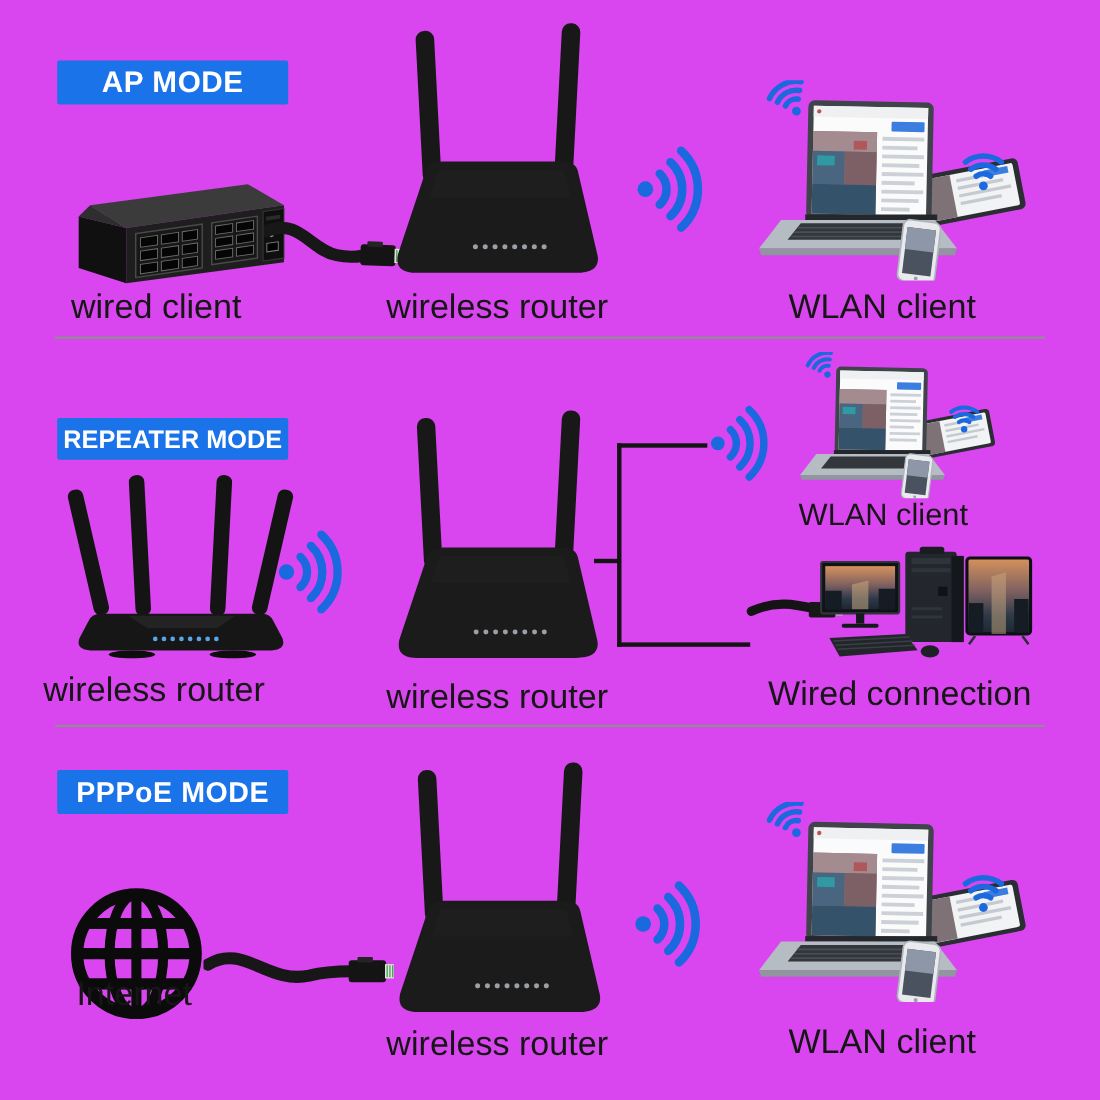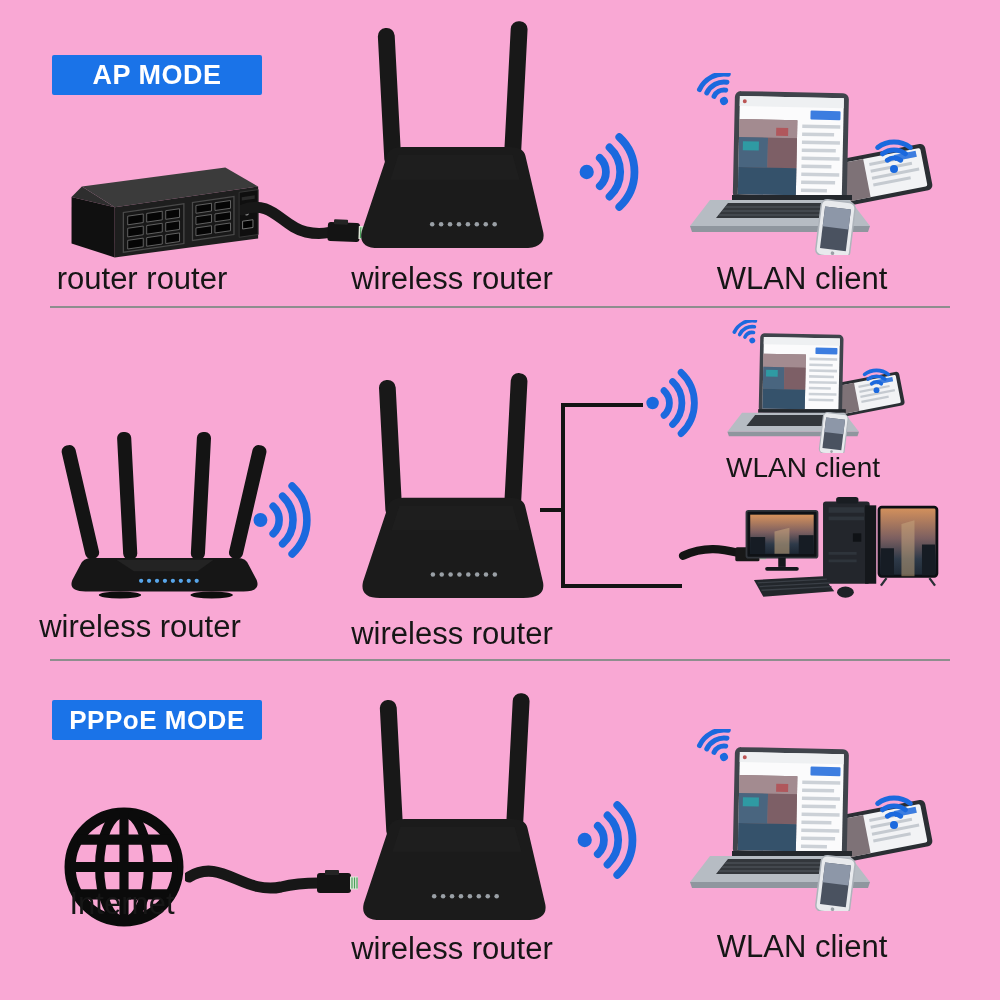--- a/index.html
+++ b/index.html
@@ -1,17 +1,17 @@
 <!DOCTYPE html>
 <html><head>
 <meta charset="utf-8">
 <style>
   html,body{margin:0;padding:0;background:#fff;}
   .stage{
-    position:relative;width:1000px;height:1000px;background:#f9a8d4;overflow:hidden;
+    position:relative;width:1000px;height:1000px;background:#d946ef;overflow:hidden;
     font-family:"Liberation Sans", sans-serif;
   }
   .abs{position:absolute;}
   .badge{
     position:absolute;left:52px;width:210px;background:#1a73e8;color:#fff;
     display:flex;align-items:center;justify-content:center;
     font-weight:bold;letter-spacing:.5px;border-radius:2px;
   }
   .badge.b1{top:55px;height:40px;font-size:27px;}
   .badge.b2{top:380px;height:38px;font-size:23px;letter-spacing:0;}
@@ -183,26 +183,29 @@
     </g>
 
     <g transform="translate(150,126) rotate(7)">
       <rect x="0" y="0" width="34" height="56" rx="6" fill="#e8eaed" stroke="#aeb4bb" stroke-width="1.5"></rect>
       <rect x="4" y="7" width="26" height="42" fill="#4a5260"></rect>
       <rect x="4" y="7" width="26" height="20" fill="#8d97a8"></rect>
       <circle cx="17" cy="52.5" r="1.8" fill="#9aa0a6"></circle>
     </g>
   </svg>
 
-  <div class="lbl" style="left:142px;top:261px">router router</div>
+  <div class="lbl" style="left:142px;top:261px">wired client</div>
   <div class="lbl" style="left:452px;top:261px">wireless router</div>
   <div class="lbl" style="left:802px;top:261px">WLAN client</div>
 
   <div class="divider" style="top:306px"></div>
 
+  <div class="badge b2">
+    <span>REPEATER MODE</span>
+  </div>
 
   <svg class="abs" style="left:57px;top:430px" width="215" height="172" viewBox="0 0 225 195">
     <rect x="24" y="14" width="16" height="132" rx="7" fill="#141414" transform="rotate(-13 32 146)"></rect>
     <rect x="66" y="2" width="16" height="145" rx="7" fill="#141414" transform="rotate(-3 74 147)"></rect>
     <rect x="142" y="2" width="16" height="145" rx="7" fill="#141414" transform="rotate(3 150 147)"></rect>
     <rect x="184" y="14" width="16" height="132" rx="7" fill="#141414" transform="rotate(13 192 146)"></rect>
     <path d="M30,145 L196,145 Q205,145 208,153 L217,170 Q222,183 202,183 L23,183 Q3,183 8,170 L17,153 Q20,145 30,145 Z" fill="#161616"></path>
     <path d="M58,147 L168,147 L150,160 L78,160 Z" fill="#232323"></path>
     <g fill="#58a6ea">
       <circle cx="86" cy="171" r="2.4"></circle>
@@ -370,20 +373,21 @@
       <polygon points="236,30 250,26 250,86 236,86" fill="#c8a87e" opacity="0.5"></polygon>
       <rect x="214" y="56" width="14" height="29" fill="#161c24"></rect>
       <rect x="258" y="52" width="14" height="33" fill="#161c24"></rect>
       <path d="M220,88 l-6,8 M266,88 l6,8" stroke="#2a2f36" stroke-width="2.5"></path>
     </g>
   </svg>
 
   <div class="lbl" style="left:140px;top:609px">wireless router</div>
   <div class="lbl" style="left:452px;top:616px">wireless router</div>
   <div class="lbl small" style="left:803px;top:452px">WLAN client</div>
+  <div class="lbl" style="left:818px;top:613px">Wired connection</div>
 
   <div class="divider" style="top:659px"></div>
 
   <div class="badge b3">
     <span>PPPoE MODE</span>
   </div>
 
   <svg class="abs" style="left:62px;top:806px" width="124" height="122" viewBox="0 0 120 120">
     <g stroke="#0b0b0b" fill="none">
       <circle cx="60" cy="60" r="53" stroke-width="11"></circle>

